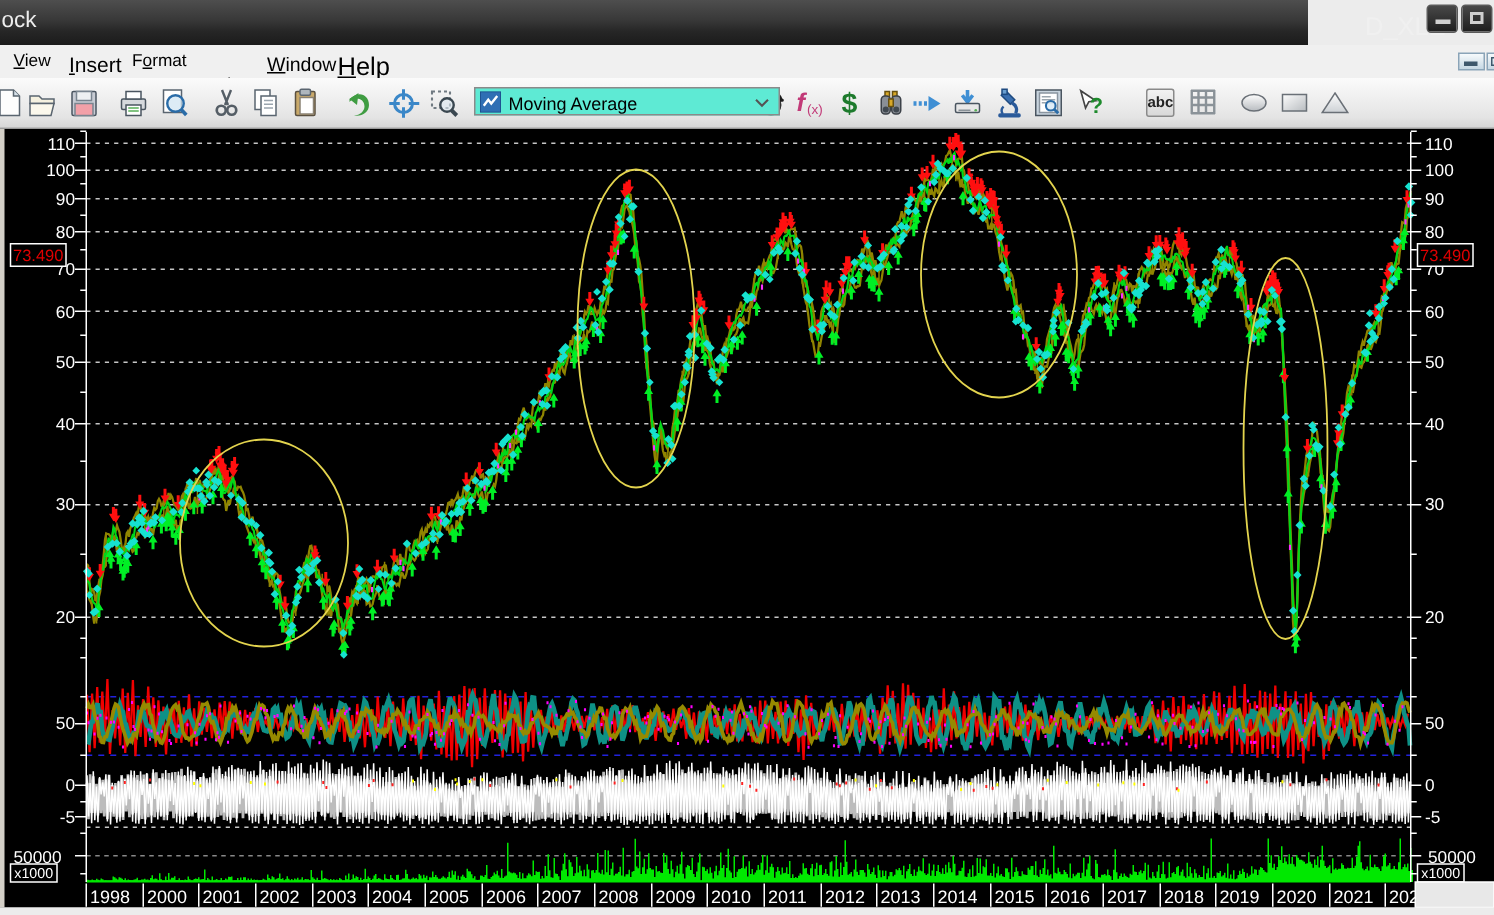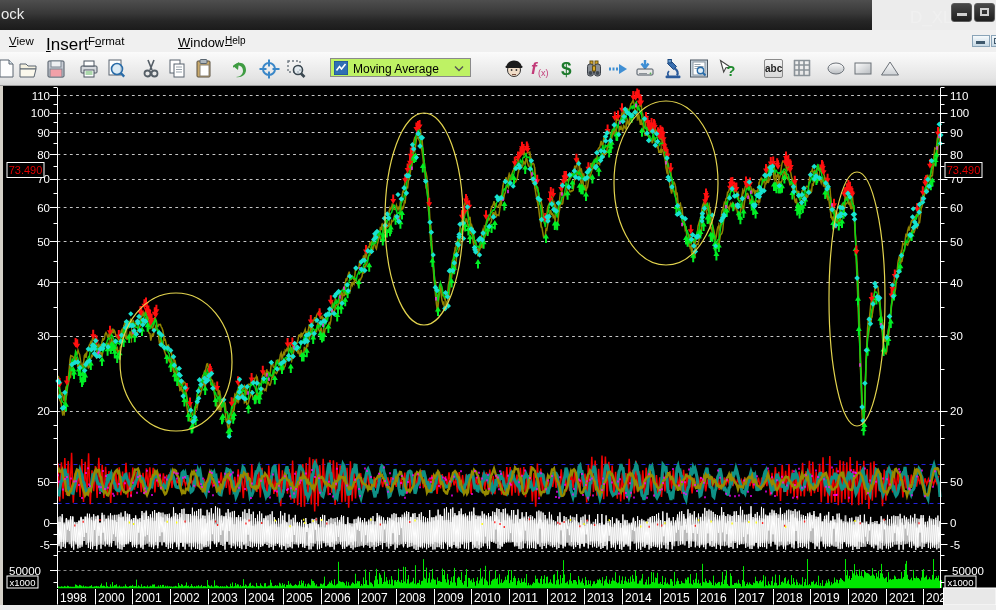--- a/index.html
+++ b/index.html
@@ -14,25 +14,25 @@
  <span style="position:absolute;left:910px;top:7.5px;font-size:17px;color:#f0f0f0">D_XLE</span>
  <div style="position:absolute;left:951px;top:3px;width:21px;height:19px;background:linear-gradient(180deg,#484848,#1e1e1e);border:1px solid #5a5a5a;border-radius:3px">
    <div style="position:absolute;left:5px;top:9px;width:10px;height:3px;background:#d0d0d0"></div>
     </div>
  <div style="position:absolute;left:974px;top:3px;width:21px;height:19px;background:linear-gradient(180deg,#484848,#1e1e1e);border:1px solid #5a5a5a;border-radius:3px">
    <div style="position:absolute;left:5px;top:4px;width:9px;height:8px;border:2px solid #d0d0d0"></div>
     </div>
 </div>
 <div id="menu">
     <span style="position:absolute;left:9px;top:4.5px;font-size:11.5px;color:#000"><u>V</u>iew</span>
-    <span style="position:absolute;left:46px;top:4.5px;font-size:17px;color:#000"><u>I</u>nsert</span>
+    <span style="position:absolute;left:46px;top:4.5px;font-size:14px;color:#000"><u>I</u>nsert</span>
     <span style="position:absolute;left:88px;top:4.5px;font-size:11.5px;color:#000">F<u>o</u>rmat</span>
     <span style="position:absolute;left:133px;top:21px;font-size:11.5px;color:#000"><u>T</u>ools</span>
     <span style="position:absolute;left:178px;top:4.5px;font-size:13px;color:#000"><u>W</u>indow</span>
-    <span style="position:absolute;left:225px;top:4.5px;font-size:10px;color:#000"><u>H</u>elp</span>
+    <span style="position:absolute;left:225px;top:4.5px;font-size:17px;color:#000"><u>H</u>elp</span>
  <div style="position:absolute;left:972px;top:5px;width:18px;height:12px;background:linear-gradient(180deg,#f6fafc,#c6d8e4);border:1px solid #8aa4b8">
       <div style="position:absolute;left:3px;bottom:2px;width:9px;height:3px;background:#3e586c"></div>
     </div>
  <div style="position:absolute;left:991px;top:5px;width:14px;height:12px;background:linear-gradient(180deg,#f6fafc,#c6d8e4);border:1px solid #8aa4b8">
       <div style="position:absolute;left:2px;top:2px;width:7px;height:6px;border:1.5px solid #3e586c"></div>
     </div>
 </div>
 <div id="tbar">
     <div style="position:absolute;left:71.5px;top:57px;width:1px;height:24px;background:#a2a2a2"></div>
     <div style="position:absolute;left:131.5px;top:57px;width:1px;height:24px;background:#a2a2a2"></div>
@@ -143,21 +143,21 @@
     <rect x="5" y="5" width="12" height="13" fill="#fff" stroke="#8a95a0"></rect>
     <path d="M6.5 7.5h6M6.5 9.5h9M6.5 11.5h9" stroke="#9aa5ae"></path>
     <circle cx="12.5" cy="13.5" r="3.2" fill="#d8eaf6" fill-opacity="0.8" stroke="#2a6ca8" stroke-width="1.4"></circle>
     <path d="M14.8 15.8l2.7 2.7" stroke="#2a6ca8" stroke-width="2"></path>
   </svg>
 <svg style="position:absolute;left:716px;top:57px" width="24" height="24" viewBox="0 0 24 24">
     <path d="M4.5 3.5l3.2 11.5 2.2-4.2 4.6-0.6z" fill="#fff" stroke="#444" stroke-width="1.1"></path>
     <text x="10.5" y="18.5" font-family="Liberation Sans, sans-serif" font-weight="bold" font-size="14.5" fill="#1d8a2c">?</text>
   </svg>
 
-<div style="position:absolute;left:330px;top:58px;width:141px;height:19px;background:#bef264;border:1px solid #8a8a8a;">
+<div style="position:absolute;left:316px;top:58px;width:204px;height:19px;background:#5eead4;border:1px solid #8a8a8a;">
  <svg style="position:absolute;left:3px;top:2px" width="14" height="14" viewBox="0 0 14 14">
       <rect x="0" y="0" width="14" height="14" fill="#2f6fb4" stroke="#1a4a86"></rect>
       <path d="M2.5 9.5l3-4 2 2.5 4-5" stroke="#fff" stroke-width="1.6" fill="none"></path>
     </svg>
  <span style="position:absolute;left:22px;top:2.5px;font-size:12px;color:#000">Moving Average</span>
  <svg style="position:absolute;right:6px;top:6px" width="10" height="8" viewBox="0 0 10 8">
       <path d="M1 1.5l4 4 4-4" stroke="#555" stroke-width="1.4" fill="none"></path>
     </svg>
 </div>
 

